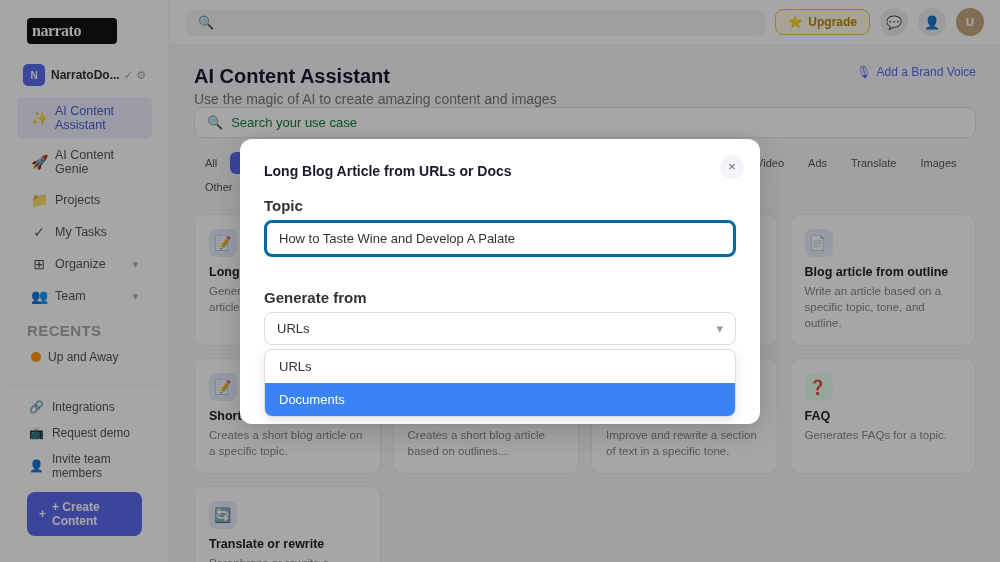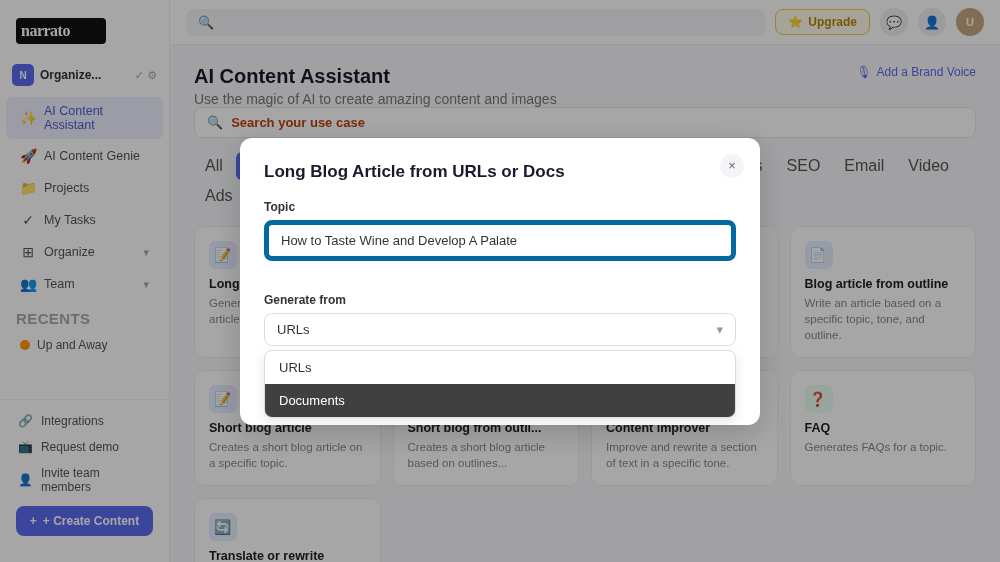--- a/index.html
+++ b/index.html
@@ -2,21 +2,21 @@
 <html><head>
   <meta charset="utf-8">
   <style>
     * { box-sizing: border-box; margin: 0; padding: 0; }
     body { font-family: -apple-system, BlinkMacSystemFont, 'Segoe UI', sans-serif; background: #f7f8fc; color: #222; font-size: 13px; overflow: hidden; }
 
     
     .app { display: flex; height: 562px; width: 1000px; }
 
     
-    .sidebar { width: 170px; background: #fff; border-right: 1px solid #eee; display: flex; flex-direction: column; padding: 12px 0; flex-shrink: 0; }
+    .sidebar { width: 170px; background: #fff; border-right: 1px solid #eee; display: flex; flex-direction: column; padding: 12px 11px; flex-shrink: 0; }
     .sidebar-logo { display: flex; align-items: center; padding: 6px 16px 14px; }
     .sidebar-logo-img { width: 90px; height: 26px; background: #111; border-radius: 4px; display: flex; align-items: center; justify-content: center; color: #fff; font-size: 13px; font-weight: 700; letter-spacing: -0.5px; }
     .sidebar-workspace { display: flex; align-items: center; padding: 6px 12px; margin-bottom: 4px; }
     .sidebar-workspace-avatar { width: 22px; height: 22px; border-radius: 5px; background: #5b6af0; color: #fff; font-size: 10px; font-weight: 700; display: flex; align-items: center; justify-content: center; margin-right: 6px; flex-shrink: 0; }
     .sidebar-workspace-name { font-size: 12px; font-weight: 600; color: #333; flex: 1; overflow: hidden; text-overflow: ellipsis; white-space: nowrap; }
     .sidebar-workspace-icons { display: flex; gap: 4px; color: #aaa; font-size: 11px; }
     .sidebar-nav-item { display: flex; align-items: center; padding: 7px 14px; cursor: pointer; border-radius: 6px; margin: 1px 6px; gap: 8px; font-size: 12.5px; color: #555; }
     .sidebar-nav-item.active { background: #eef0ff; color: #4f5bd5; }
     .sidebar-nav-item .nav-icon { font-size: 14px; width: 16px; text-align: center; }
     .sidebar-section { font-size: 15px; color: #aaa; padding: 10px 16px 4px; font-weight: 600; text-transform: uppercase; letter-spacing: 0.4px; }
@@ -41,45 +41,45 @@
     .page-content { flex: 1; padding: 20px 24px; overflow-y: auto; }
     .page-title { font-size: 20px; font-weight: 700; color: #1a1a2e; }
     .page-subtitle { font-size: 14px; color: #777; margin-top: 3px; }
     .add-brand-voice { display: flex; align-items: center; gap: 5px; font-size: 12px; color: #5b6af0; cursor: pointer; margin-left: auto; }
 
     
     .usecase-search { display: flex; align-items: center; background: #fff; border: 1px solid #e5e5e5; border-radius: 8px; padding: 7px 12px; gap: 8px; color: #aaa; font-size: 13px; margin-bottom: 14px; }
 
     
     .filter-tabs { display: flex; gap: 2px; flex-wrap: wrap; margin-bottom: 16px; }
-    .filter-tab { padding: 4px 10px; border-radius: 6px; font-size: 16px; cursor: pointer; color: #555; border: 1px solid transparent; }
+    .filter-tab { padding: 4px 10px; border-radius: 6px; font-size: 11px; cursor: pointer; color: #555; border: 1px solid transparent; }
     .filter-tab.active { background: #5b6af0; color: #fff; }
 
     
     .cards-grid { display: grid; grid-template-columns: repeat(4, 1fr); gap: 12px; }
     .card { background: #fff; border: 1px solid #eee; border-radius: 10px; padding: 14px; cursor: pointer; transition: box-shadow 0.15s; }
     .card-icon { width: 28px; height: 28px; border-radius: 7px; display: flex; align-items: center; justify-content: center; font-size: 14px; margin-bottom: 8px; }
     .card-icon.blue { background: #e8eeff; }
     .card-icon.purple { background: #f0e8ff; }
     .card-icon.green { background: #e8fff0; }
     .card-title { font-size: 12.5px; font-weight: 600; color: #222; margin-bottom: 4px; }
     .card-desc { font-size: 11.5px; color: #888; line-height: 1.4; }
 
     
     .modal-overlay { position: fixed; top: 0; left: 0; width: 1000px; height: 562px; background: rgba(0,0,0,0.35); display: flex; align-items: center; justify-content: center; z-index: 100; }
     .modal { background: #fff; border-radius: 12px; width: 520px; padding: 24px; position: relative; box-shadow: 0 8px 32px rgba(0,0,0,0.18); }
-    .modal-title { font-size: 17px; font-weight: 700; color: #1a1a2e; margin-bottom: 18px; }
+    .modal-title { font-size: 14px; font-weight: 700; color: #1a1a2e; margin-bottom: 18px; }
     .modal-close { position: absolute; top: 16px; right: 16px; width: 24px; height: 24px; border-radius: 50%; background: #f3f4f8; display: flex; align-items: center; justify-content: center; cursor: pointer; font-size: 13px; color: #666; border: none; }
-    .form-label { font-size: 12px; font-weight: 600; color: #333; margin-bottom: 6px; }
-    .form-input { width: 100%; border: 5px solid #0369a1; border-radius: 8px; padding: 8px 12px; font-size: 13px; color: #333; outline: none; margin-bottom: 16px; }
+    .form-label { font-size: 15px; font-weight: 600; color: #333; margin-bottom: 6px; }
+    .form-input { width: 100%; border: 3px solid #0369a1; border-radius: 8px; padding: 8px 12px; font-size: 13px; color: #333; outline: none; margin-bottom: 16px; }
     .form-group { margin-bottom: 16px; }
     .dropdown-wrapper { position: relative; }
     .dropdown-menu { position: absolute; top: calc(100% + 4px); left: 0; width: 100%; background: #fff; border: 1px solid #ddd; border-radius: 8px; overflow: hidden; z-index: 10; box-shadow: 0 4px 12px rgba(0,0,0,0.1); }
     .dropdown-option { padding: 9px 14px; font-size: 13px; color: #333; cursor: pointer; }
-    .dropdown-option.selected { background: #404040; color: #fff; }
+    .dropdown-option.selected { background: #3b82f6; color: #fff; }
     .modal-footer { display: flex; justify-content: center; margin-top: 20px; }
     .generate-btn { background: #5b6af0; color: #fff; border: none; border-radius: 8px; padding: 10px 28px; font-size: 13px; font-weight: 600; cursor: pointer; }
 
     .header-row { display: flex; align-items: flex-start; justify-content: space-between; }
   </style>
 </head>
 <body>
 
 <div class="app">
 
@@ -87,21 +87,21 @@
     <div class="sidebar-logo">
       <div class="sidebar-logo-img">
         <svg width="80" height="20" viewBox="0 0 80 20" fill="none">
           <text x="0" y="15" font-family="serif" font-size="16" font-weight="700" fill="white">narrato</text>
         </svg>
       </div>
     </div>
 
     <div class="sidebar-workspace">
       <div class="sidebar-workspace-avatar">N</div>
-      <span class="sidebar-workspace-name">Organize...</span>
+      <span class="sidebar-workspace-name">NarratoDo...</span>
       <div class="sidebar-workspace-icons">✓ ⚙</div>
     </div>
 
     <div class="sidebar-nav-item active">
       <span class="nav-icon">✨</span>
       <span>AI Content Assistant</span>
     </div>
     <div class="sidebar-nav-item">
       <span class="nav-icon">🚀</span>
       <span>AI Content Genie</span>
@@ -176,21 +176,21 @@
           <div class="page-subtitle">Use the magic of AI to create amazing content and images</div>
         </div>
         <div class="add-brand-voice">
           <span>🎙</span>
           <span>Add a Brand Voice</span>
         </div>
       </div>
 
       <div class="usecase-search">
         <span>🔍</span>
-        <span style="color:#c2410c;font-weight:bold;">Search your use case</span>
+        <span style="color:#15803d;">Search your use case</span>
       </div>
 
       <div class="filter-tabs">
         <div class="filter-tab">All</div>
         <div class="filter-tab active">Blog</div>
         <div class="filter-tab">Social Media</div>
         <div class="filter-tab">Summary</div>
         <div class="filter-tab">Repurpose</div>
         <div class="filter-tab">Copy</div>
         <div class="filter-tab">Descriptions</div>

